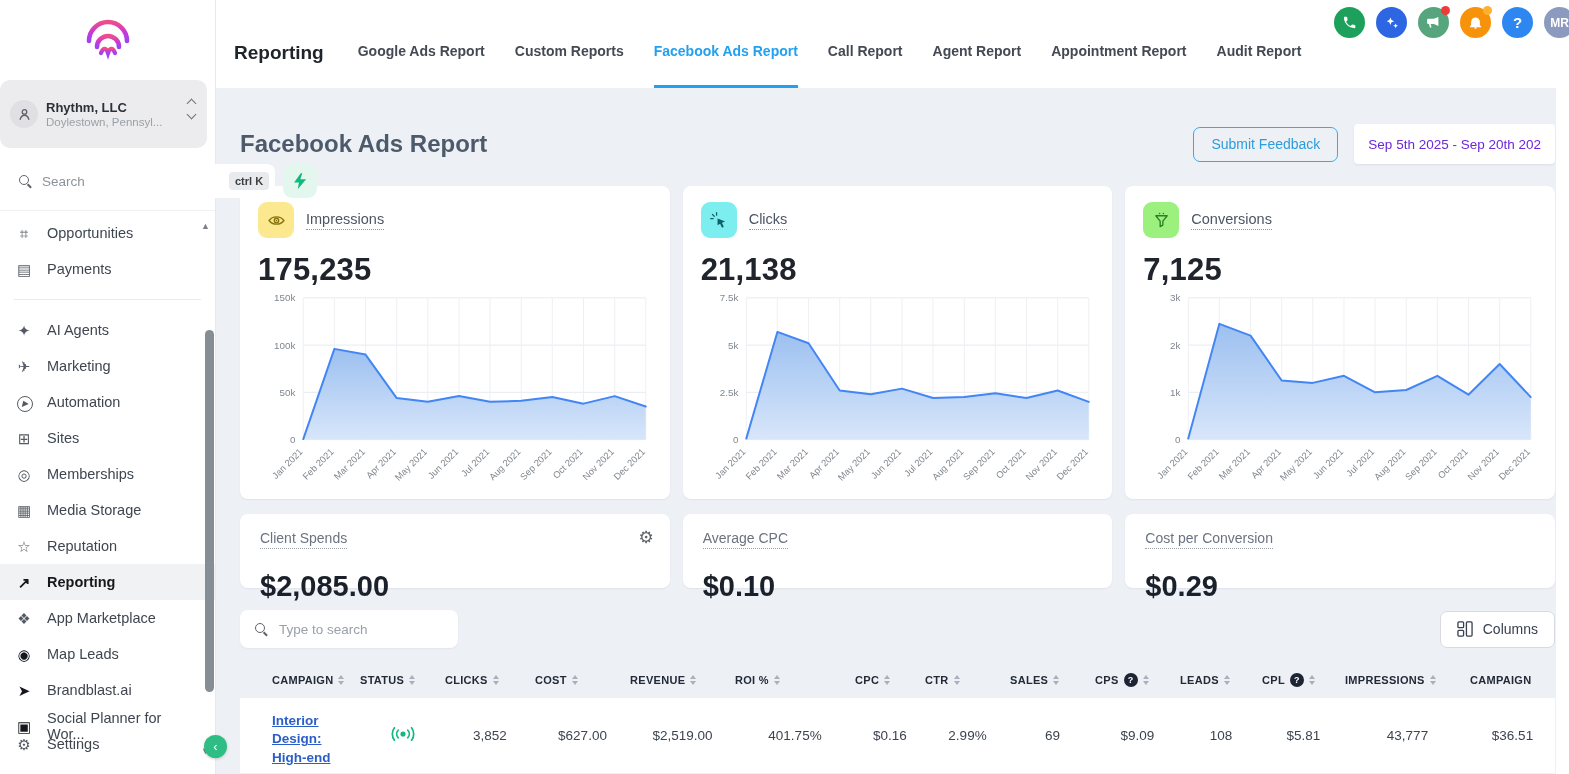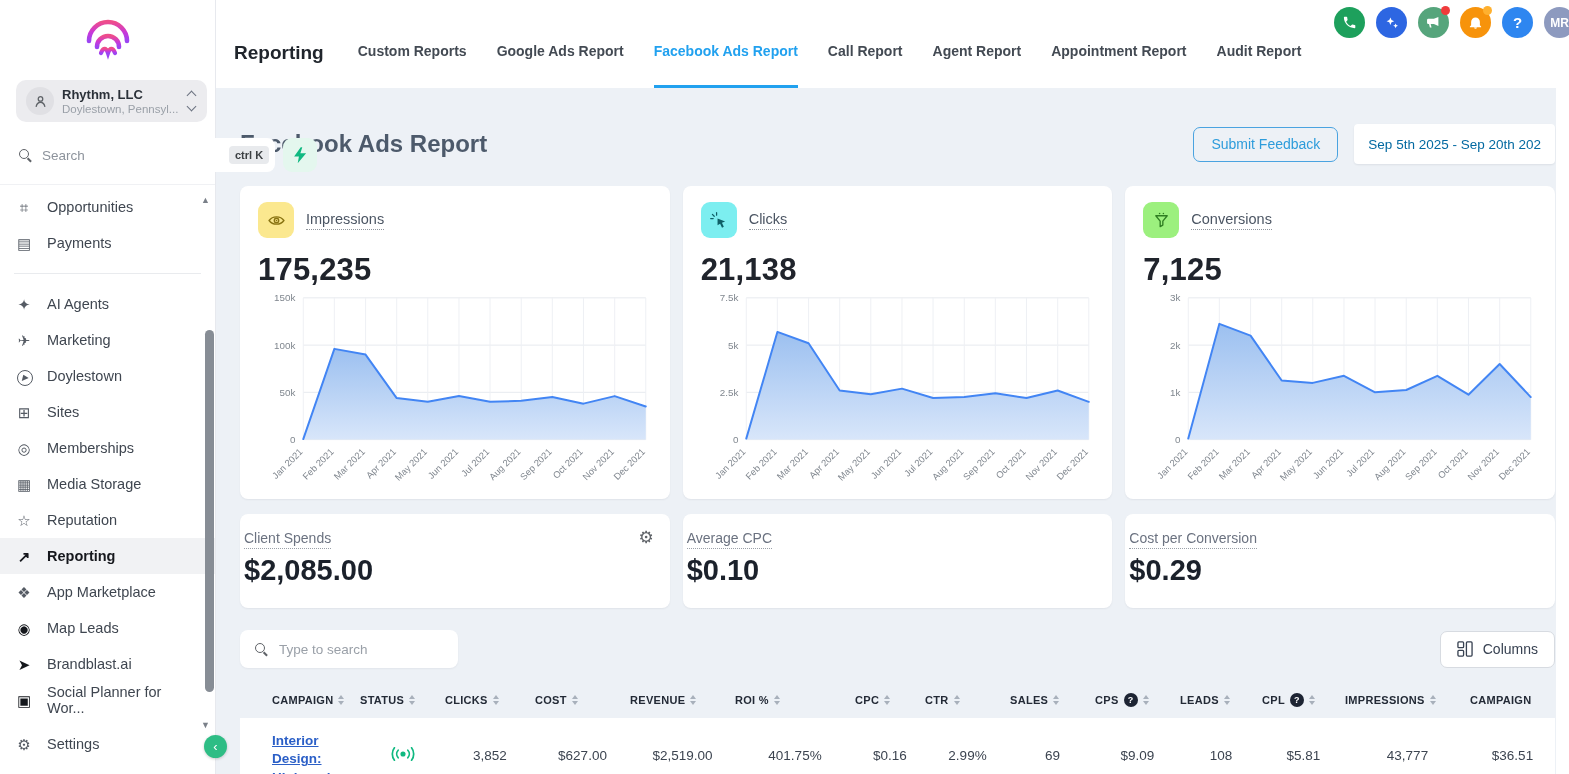--- a/index.html
+++ b/index.html
@@ -3,22 +3,22 @@
 <meta charset="utf-8">
 <style>
   html,body{margin:0;padding:0;width:1569px;height:774px;overflow:hidden;
     font-family:"Liberation Sans",sans-serif;background:#edf1f6;color:#353b44;}
   *{box-sizing:border-box;}
 
   
   .sidebar{position:fixed;left:0;top:0;width:216px;height:774px;background:#fff;
     border-right:1px solid #e7e9ee;z-index:30;}
   .logo-wrap{height:76px;display:flex;align-items:center;justify-content:center;}
-  .company{margin:4px 8px 10px 16px;background:#ececef;border-radius:10px;padding:7px 10px;
-    display:flex;align-items:center;gap:8px;cursor:pointer;}
+  .company{margin:4px 8px 10px 0;background:#ececef;border-radius:10px;padding:20px 10px;
+    display:flex;align-items:flex-start;gap:8px;cursor:pointer;}
   .company .avatar-circ{width:28px;height:28px;border-radius:50%;background:#e0e0e4;
     display:flex;align-items:center;justify-content:center;flex:0 0 auto;color:#5f6368;}
   .company .c-name{font-size:13px;font-weight:700;color:#2b3139;line-height:1.25;}
   .company .c-loc{font-size:11.5px;color:#9aa0a8;white-space:nowrap;overflow:hidden;
     text-overflow:ellipsis;max-width:118px;}
   .company .chev-col{margin-left:auto;display:flex;flex-direction:column;gap:4px;padding-right:2px;}
   .chev{width:7px;height:7px;border-right:1.6px solid #6b7280;border-bottom:1.6px solid #6b7280;}
   .chev.up{transform:rotate(-135deg);}
   .chev.down{transform:rotate(45deg);}
 
@@ -77,39 +77,39 @@
 
   
   .content{padding:0 14px 0 24px;}
   .page-head{display:flex;align-items:center;padding-top:36px;}
   .page-title{font-size:24px;font-weight:700;color:#4d5a6b;}
   .head-right{margin-left:auto;display:flex;align-items:center;gap:16px;}
   .feedback-btn{border:1px solid #4aa3e0;color:#2d9cdb;background:transparent;border-radius:7px;
     height:35px;padding:0 17px;font-size:14px;font-weight:500;cursor:pointer;
     font-family:"Liberation Sans",sans-serif;}
   .date-box{background:#fff;border-radius:4px;height:40px;display:flex;align-items:center;
-    padding:0 14px;font-size:13.5px;color:#0369a1;box-shadow:0 1px 2px rgba(16,24,40,.08);
+    padding:0 14px;font-size:13.5px;color:#6d28d9;box-shadow:0 1px 2px rgba(16,24,40,.08);
     white-space:nowrap;cursor:pointer;}
 
   .stat-grid{display:grid;grid-template-columns:repeat(3,1fr);gap:13px;margin-top:22px;}
   .card{background:#fff;border-radius:8px;box-shadow:0 1px 2px rgba(16,24,40,.06);}
   .stat-card{height:313px;padding:16px 18px 6px 18px;display:flex;flex-direction:column;}
   .stat-head{display:flex;align-items:center;gap:12px;}
   .stat-badge{width:36px;height:36px;border-radius:9px;display:flex;align-items:center;
     justify-content:center;flex:0 0 auto;}
   .stat-label{font-size:14.5px;color:#4b5563;border-bottom:1px dotted #8e949c;
     padding-bottom:2px;cursor:pointer;}
   .stat-value{font-size:31px;font-weight:600;color:#20242c;margin-top:14px;letter-spacing:.2px;}
   .chart{flex:1;margin-top:2px;}
 
   .metric-grid{display:grid;grid-template-columns:repeat(3,1fr);gap:13px;margin-top:15px;}
-  .metric-card{height:94px;padding:15px 4px;position:relative;}
+  .metric-card{height:74px;padding:15px 20px;position:relative;}
   .metric-label{font-size:14px;color:#6b7280;border-bottom:1px dotted #9aa0a8;
     display:inline-block;padding-bottom:2px;cursor:pointer;}
-  .metric-value{font-size:29px;font-weight:700;color:#1b212b;margin-top:5px;}
+  .metric-value{font-size:29px;font-weight:700;color:#1b212b;margin-top:21px;}
   .gear{position:absolute;top:13px;right:16px;font-size:17px;color:#5f6368;cursor:pointer;}
 
   .table-controls{display:flex;align-items:center;margin-top:22px;}
   .t-search{width:218px;height:38px;background:#fff;border-radius:8px;display:flex;
     align-items:center;gap:9px;padding:0 10px;box-shadow:0 1px 2px rgba(16,24,40,.05);}
   .t-search input{border:0;outline:none;flex:1;min-width:0;font-size:13.5px;
     font-family:"Liberation Sans",sans-serif;color:#374151;background:transparent;}
   .t-search input::placeholder{color:#9aa0a8;}
   .columns-btn{margin-left:auto;height:37px;background:#fff;border:1px solid #d7dbe1;
     border-radius:7px;display:flex;align-items:center;gap:10px;padding:0 16px;
@@ -197,21 +197,21 @@
     <div class="nav-item">
       <span class="nav-icon">✦</span>
       <span>AI Agents</span>
     </div>
     <div class="nav-item">
       <span class="nav-icon">✈</span>
       <span>Marketing</span>
     </div>
     <div class="nav-item">
       <span class="nav-icon"><i class="icon-circled">▶</i></span>
-      <span>Doylestown</span>
+      <span>Automation</span>
     </div>
     <div class="nav-item">
       <span class="nav-icon">⊞</span>
       <span>Sites</span>
     </div>
     <div class="nav-item">
       <span class="nav-icon">◎</span>
       <span>Memberships</span>
     </div>
     <div class="nav-item">
@@ -255,22 +255,22 @@
   <div class="sb-scrollbar"></div>
 </div>
 
 <div class="collapse-btn">‹</div>
 
 <div class="main">
 
   <div class="topbar">
     <div class="topbar-tabs">
       <span class="tb-title">Reporting</span>
+      <span class="tab">Google Ads Report</span>
       <span class="tab">Custom Reports</span>
-      <span class="tab">Google Ads Report</span>
       <span class="tab active">Facebook Ads Report</span>
       <span class="tab">Call Report</span>
       <span class="tab">Agent Report</span>
       <span class="tab">Appointment Report</span>
       <span class="tab">Audit Report</span>
     </div>
 
     <div class="topbar-icons">
       <span class="circ" style="background:#1da05c">
         <svg width="15" height="15" viewBox="0 0 24 24">

